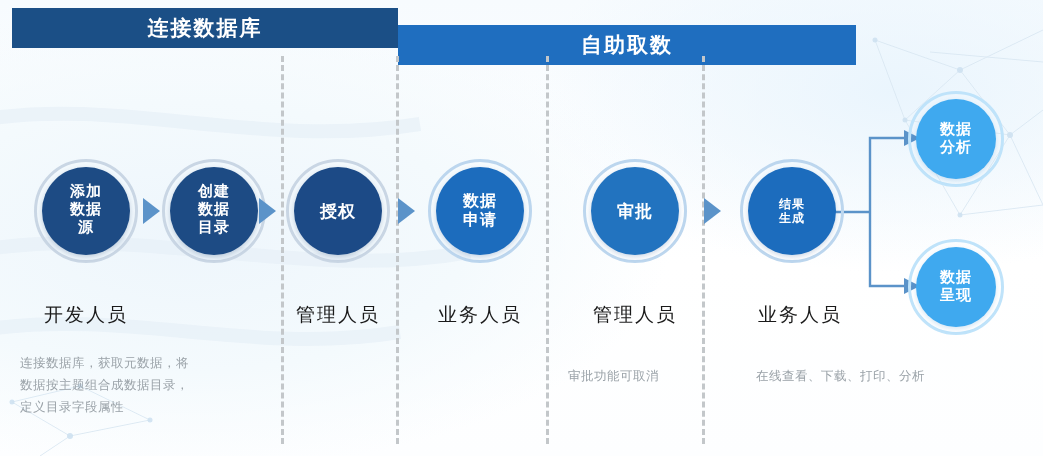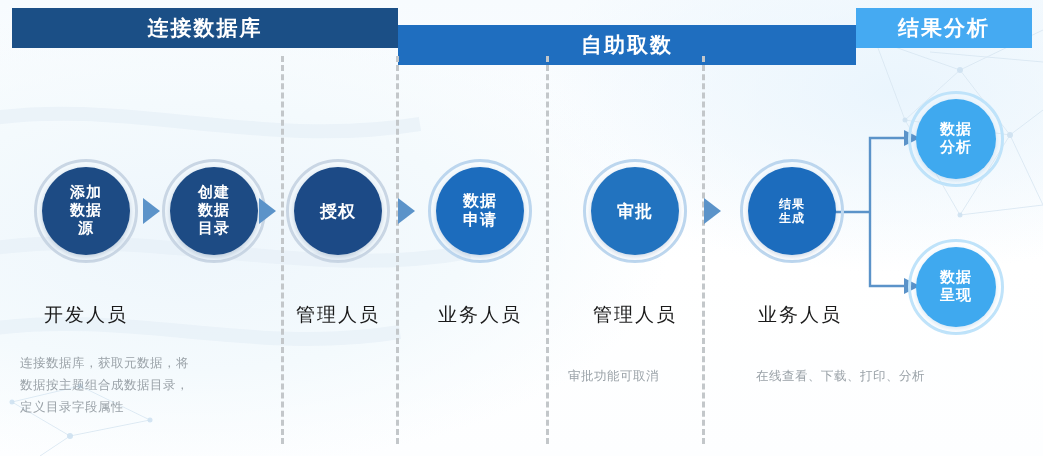--- a/index.html
+++ b/index.html
@@ -48,21 +48,21 @@
   }
   .ring{
     position:absolute;border-radius:50%;
     box-sizing:border-box;
     z-index:2;
   }
   .ring.dark{border:3px solid #c9d6e4;background:transparent;}
   .ring.mid{border:3px solid #bcd6ee;background:transparent;}
   .ring.light{border:3px solid #bfe3fa;background:transparent;}
 
-  .n-navy{background:#1d4b84;box-shadow:0 2px 5px rgba(20,60,110,.22);}
+  .n-navy{background:#1d4b84;box-shadow:0 2px 5px rgba(20,60,110,.22);font-family:Liberation Mono, monospace;}
   .n-navy2{background:#1c4a86;box-shadow:0 2px 5px rgba(20,60,110,.22);text-align:right;}
   .n-blue{background:#1c6cbd;box-shadow:0 2px 5px rgba(20,70,140,.20);}
   .n-blue2{background:#2273bf;box-shadow:0 2px 5px rgba(20,70,140,.20);}
   .n-sky{background:#3fa9ef;box-shadow:0 2px 5px rgba(40,130,200,.20);}
 
   
   .chev{
     position:absolute;width:0;height:0;
     border-top:13px solid transparent;
     border-bottom:13px solid transparent;
@@ -124,23 +124,20 @@
       <path d="M-20 330 C 130 308, 250 356, 400 332"></path>
     </g>
   </svg>
 
   <div class="band" id="band-prep">
     <span>连接数据库</span>
   </div>
   <div class="band" id="band-self">
     <span>自助取数</span>
   </div>
-  <div class="band" id="band-res">
-    <span>结果分析</span>
-  </div>
 
   <div class="divider" style="left:281px;"></div>
   <div class="divider" style="left:396px;"></div>
   <div class="divider" style="left:546px;"></div>
   <div class="divider" style="left:702px;"></div>
 
   <svg id="branch" viewBox="0 0 140 210">
     <g stroke="#5b93c9" stroke-width="2.4" fill="none">
       <path d="M4 122 L50 122"></path>
       <path d="M50 122 L50 48 L84 48"></path>

